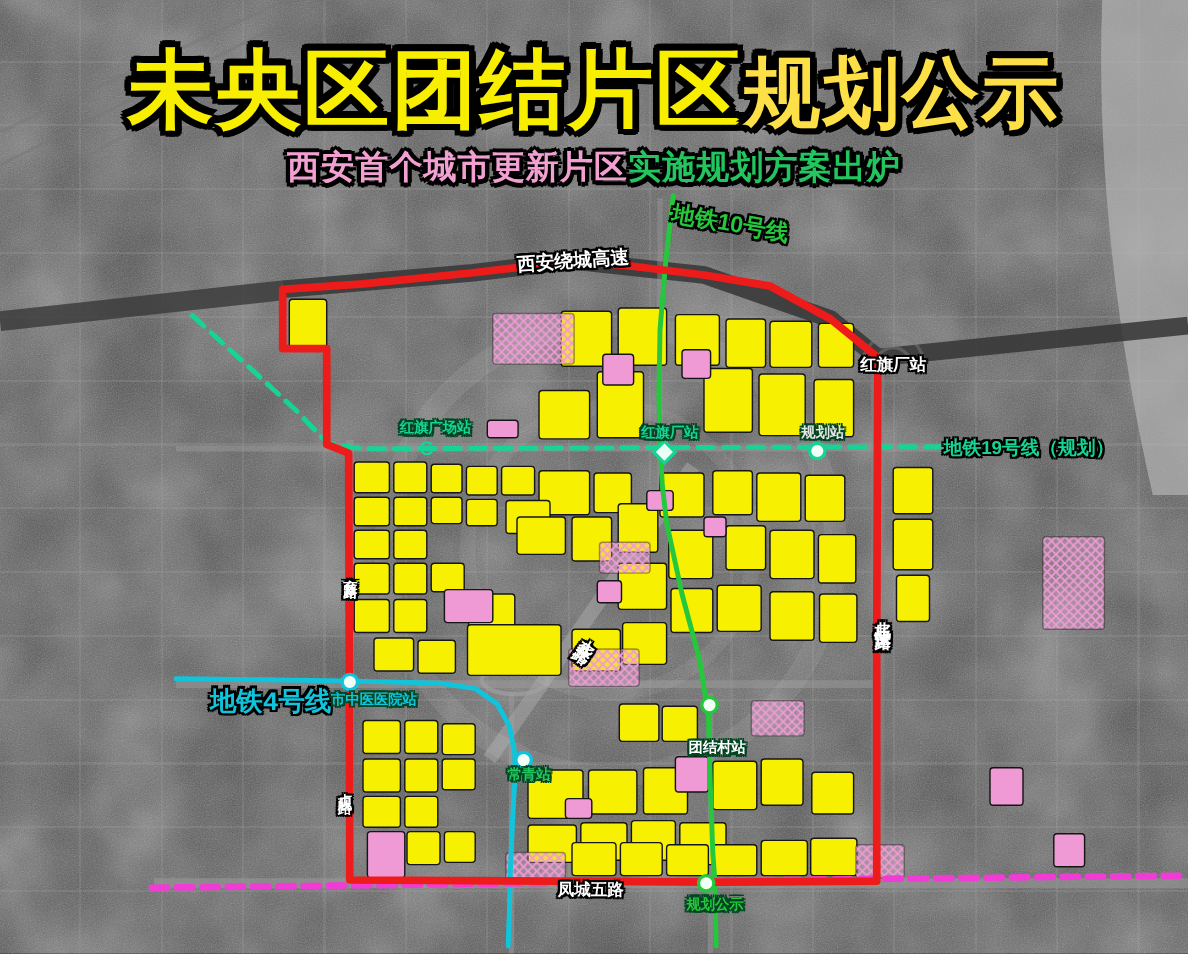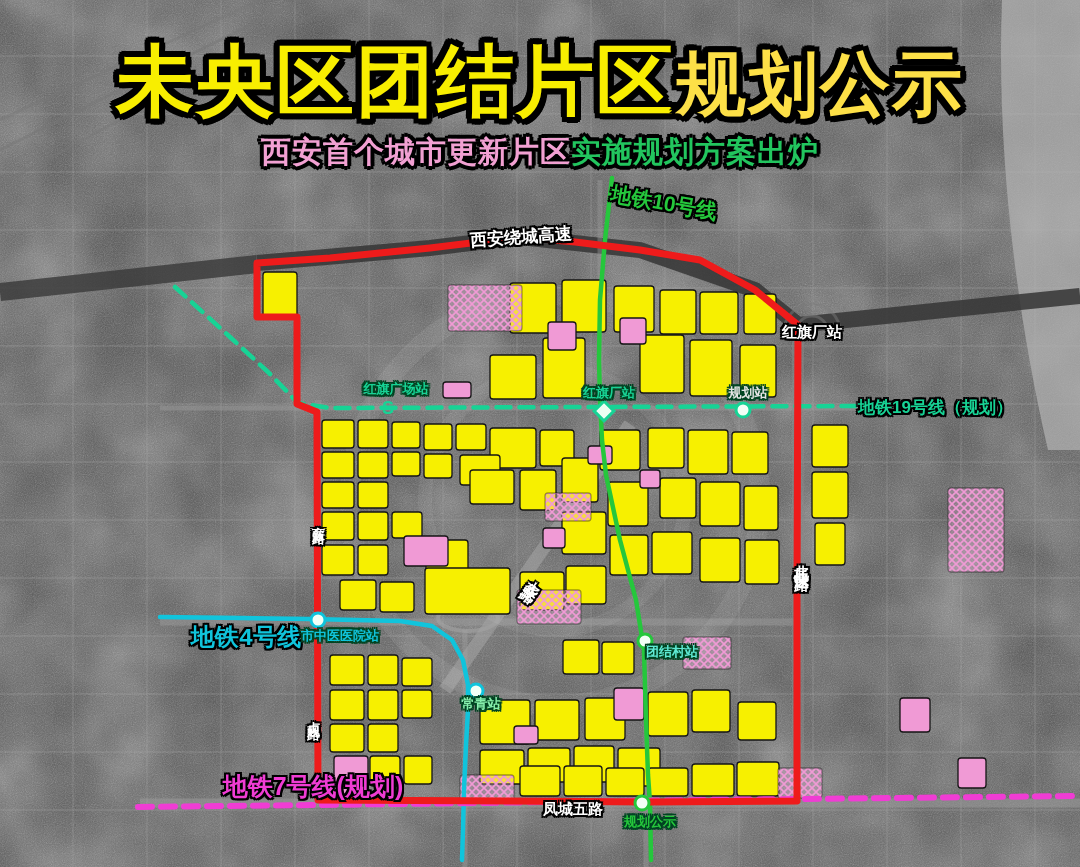--- a/index.html
+++ b/index.html
@@ -46,21 +46,21 @@
   #lbl-metro10{left:664px;top:203px;font-size:21px;color:#25c73c;transform:translate(-50%,-50%) rotate(10deg);}
   #lbl-metro19{left:858px;top:407px;transform:translateY(-50%);font-size:17px;color:#17d395;position:absolute;white-space:nowrap;font-weight:800;text-align:right;}
   #lbl-metro4{left:246px;top:637px;font-size:24px;color:#10c4dc;font-family:Liberation Mono, monospace;}
   #lbl-metro7{left:313px;top:786px;font-size:25px;color:#f03cd4;}
   #lbl-ring{left:521px;top:237px;font-size:17px;transform:translate(-50%,-50%) rotate(-4deg);}
   #lbl-beichen-lj{left:812px;top:332px;font-size:15px;}
   #lbl-beichen-ks{left:801px;top:560px;font-size:15px;}
   #lbl-yuxin{left:318px;top:520px;font-size:13px;}
   #lbl-zhenguan{left:313px;top:716px;font-size:13px;}
   #lbl-taihua{left:540px;top:577px;font-size:15px;transform:translate(-50%,-50%) rotate(35deg);}
-  #lbl-fengcheng5{left:537px;top:809px;font-size:15px;margin-left:36px;}
+  #lbl-fengcheng5{left:537px;top:809px;font-size:15px;}
   .st-lbl{position:absolute;transform:translate(-50%,-50%);font-size:13px;font-weight:800;white-space:nowrap;
     text-shadow:-2px -2px 0 #042,2px -2px 0 #042,-2px 2px 0 #042,2px 2px 0 #042,
                 -2px 0 0 #042,2px 0 0 #042,0 -2px 0 #042,0 2px 0 #042;}
 </style>
 </head>
 <body>
 
 <div id="stage">
 
   <svg width="1080" height="867">
@@ -230,35 +230,34 @@
         <circle cx="642" cy="803" r="7" fill="#f2fff6" stroke="#25c73c" stroke-width="3"></circle>
         <circle cx="318" cy="620" r="7" fill="#f2fff6" stroke="#10c4dc" stroke-width="3"></circle>
         <circle cx="476" cy="691" r="7" fill="#f2fff6" stroke="#10c4dc" stroke-width="3"></circle>
       </g>
   </svg>
 
   <div id="labels">
     <div class="lbl outline-sm" id="lbl-metro10">地铁10号线</div>
     <div class="outline-sm" id="lbl-metro19">地铁19号线（规划）</div>
     <div class="lbl outline-sm" id="lbl-metro4">地铁4号线</div>
-    <div class="lbl outline-sm" id="lbl-metro7">地铁7号线(规划)</div>
     <div class="lbl white outline-sm" id="lbl-ring">西安绕城高速</div>
     <div class="lbl white outline-sm" id="lbl-beichen-lj">红旗厂站</div>
     <div class="lbl white vert outline-sm" id="lbl-beichen-ks">北辰快速路</div>
     <div class="lbl white vert outline-sm" id="lbl-yuxin">育新路</div>
     <div class="lbl white vert outline-sm" id="lbl-zhenguan">贞观路</div>
     <div class="lbl white vert outline-sm" id="lbl-taihua">太华北路</div>
     <div class="lbl white outline-sm" id="lbl-fengcheng5">凤城五路</div>
   <div class="st-lbl" style="left: 396px; top: 389px; color: rgb(23, 211, 149);">红旗广场站</div>
       <div class="st-lbl" style="left: 609px; top: 393px; color: rgb(23, 211, 149);">红旗厂站</div>
       <div class="st-lbl" style="left: 748px; top: 393px; color: #e5e5e5;">规划站</div>
-      <div class="st-lbl" style="left: 652px; top: 652px; color: #5eead4; margin-left: 20px;">团结村站</div>
+      <div class="st-lbl" style="left: 652px; top: 680px; color: #ffffff;">团结村站</div>
       <div class="st-lbl" style="left: 650px; top: 822px; color: rgb(37, 199, 60);">规划公示</div>
       <div class="st-lbl" style="left: 330px; top: 636px; color: rgb(16, 196, 220); padding-left: 20px;">市中医医院站</div>
-      <div class="st-lbl" style="left: 481px; top: 704px; color: #86efac; text-align: right;">常青站</div>
+      <div class="st-lbl" style="left: 481px; top: 704px; color: #22c55e; text-align: right;">常青站</div>
     </div>
 
   <div class="title-row">
     <span class="title-yellow outline-big">未央区团结片区</span><span class="title-white outline-big">规划公示</span>
   </div>
   <div class="subtitle-row">
     <span class="subtitle-pink outline-mid">西安首个城市更新片区</span><span class="subtitle-white outline-mid">实施规划方案出炉</span>
   </div>
 
 </div>

